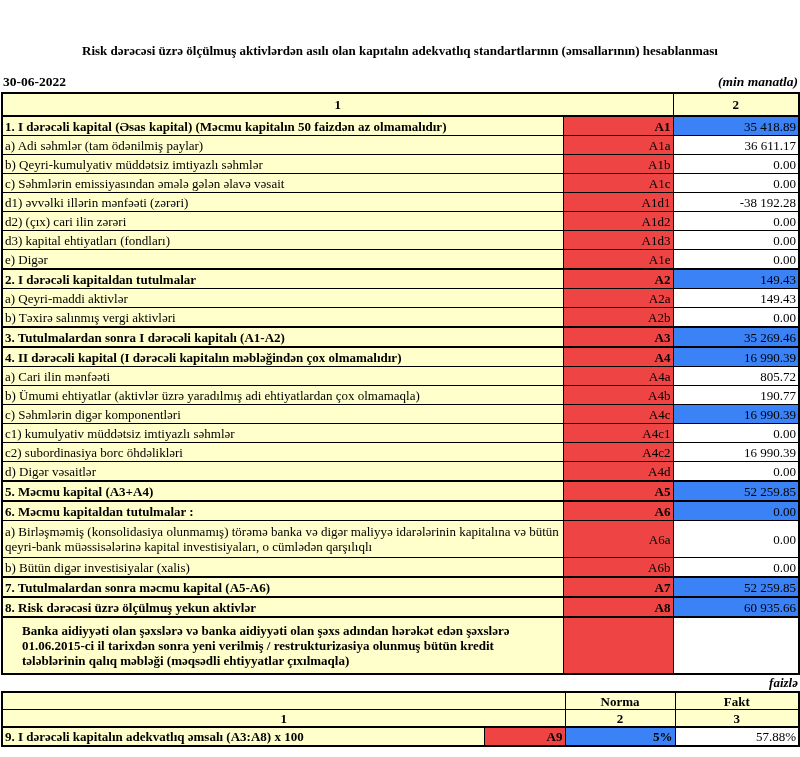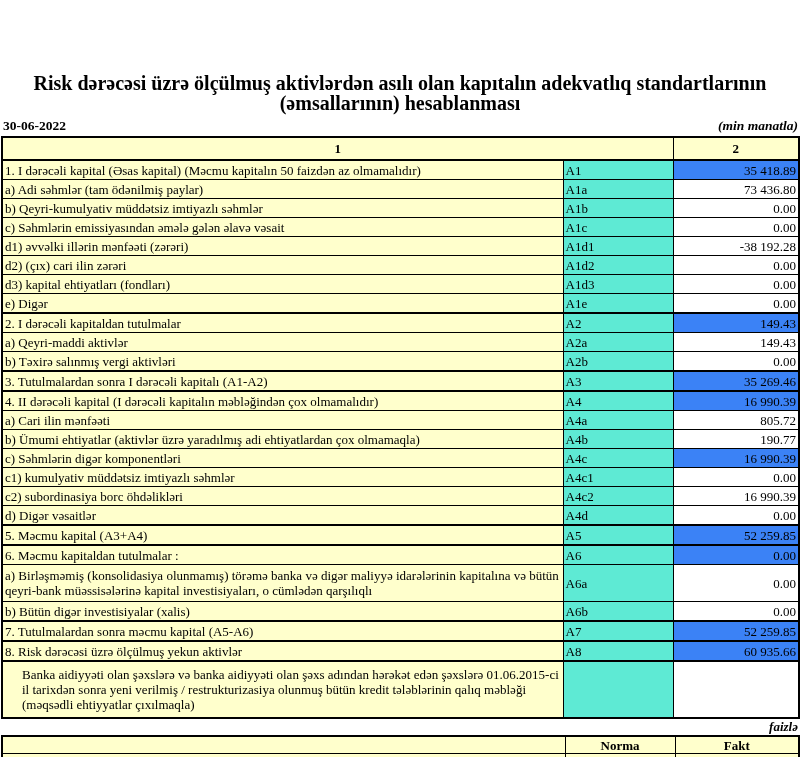--- a/index.html
+++ b/index.html
@@ -1,44 +1,44 @@
 <!DOCTYPE html>
 <html><head>
 <meta charset="utf-8">
 <style>
   html,body{margin:0;padding:0;background:#fff;}
   .page{
     width:800px;height:757px;overflow:hidden;position:relative;
     font-family:"Liberation Serif","DejaVu Serif",serif;color:#000;
   }
   .title{
-    margin:73px auto 0 auto;max-width:772px;text-align:center;
-    font-weight:bold;font-size:20px;line-height:20px;
+    margin:41px auto 0 auto;max-width:772px;text-align:center;
+    font-weight:bold;font-size:13px;line-height:20px;
   }
   .meta{
     display:flex;justify-content:space-between;align-items:flex-start;
-    margin:5px 2px 2px 3px;font-size:13.5px;
+    margin:13px 2px 2px 3px;font-size:13.5px;
   }
   .meta .date{font-weight:bold;}
   .meta .note{font-weight:bold;font-style:italic;}
   table{border-collapse:collapse;table-layout:fixed;width:797px;margin-left:1px;}
   .t{border:2px solid #000;}
   .t td{
     border:1px solid #000;font-size:13px;line-height:15px;height:18px;
     padding:0 2px;overflow:hidden;vertical-align:middle;
   }
   .t tr.thick td{border-top-width:2px;}
   .hh td{text-align:center;font-weight:bold;background:#ffffcc;height:21px;}
   .lbl{background:#ffffcc;white-space:nowrap;}
   .wrap{white-space:normal;}
-  .code{background:#5eead4;text-align:left;white-space:nowrap;}
+  .code{background:#ef4444;text-align:right;white-space:nowrap;}
   .val{text-align:right;white-space:nowrap;padding-right:3px;}
   .vy{background:#3b82f6;}
   .vw{background:#ffffff;}
-  .b{font-weight:normal;}
+  .b{font-weight:bold;}
   .i0{padding-left:4px;}
   .i1{padding-left:14px;margin-top:28px;}
   .i2{padding-left:32px;}
   tr.h2 td{height:36px;}
   tr.h3 td{height:55px;padding-left:19px;}
   .pct-note{
     text-align:right;font-size:13px;font-weight:bold;font-style:italic;
     margin:1px 2px 1px 0;line-height:14px;
   }
   #table2 td{height:17px;}
@@ -70,21 +70,21 @@
     </thead>
     <tbody id="t1body">
         <tr class="thick ">
           <td class="lbl i0 b">1. I dərəcəli kapital (Əsas kapital) (Məcmu kapitalın 50 faizdən  az olmamalıdır)</td>
           <td class="code b">A1</td>
           <td class="val vy">35 418.89</td>
         </tr>
         <tr class="">
           <td class="lbl i1">a) Adi səhmlər (tam ödənilmiş paylar)</td>
           <td class="code">A1a</td>
-          <td class="val vw">73 436.80</td>
+          <td class="val vw">36 611.17</td>
         </tr>
         <tr class="">
           <td class="lbl i1">b) Qeyri-kumulyativ müddətsiz imtiyazlı səhmlər</td>
           <td class="code">A1b</td>
           <td class="val vw">0.00</td>
         </tr>
         <tr class="">
           <td class="lbl i1">c) Səhmlərin emissiyasından əmələ gələn  əlavə vəsait</td>
           <td class="code">A1c</td>
           <td class="val vw">0.00</td>

